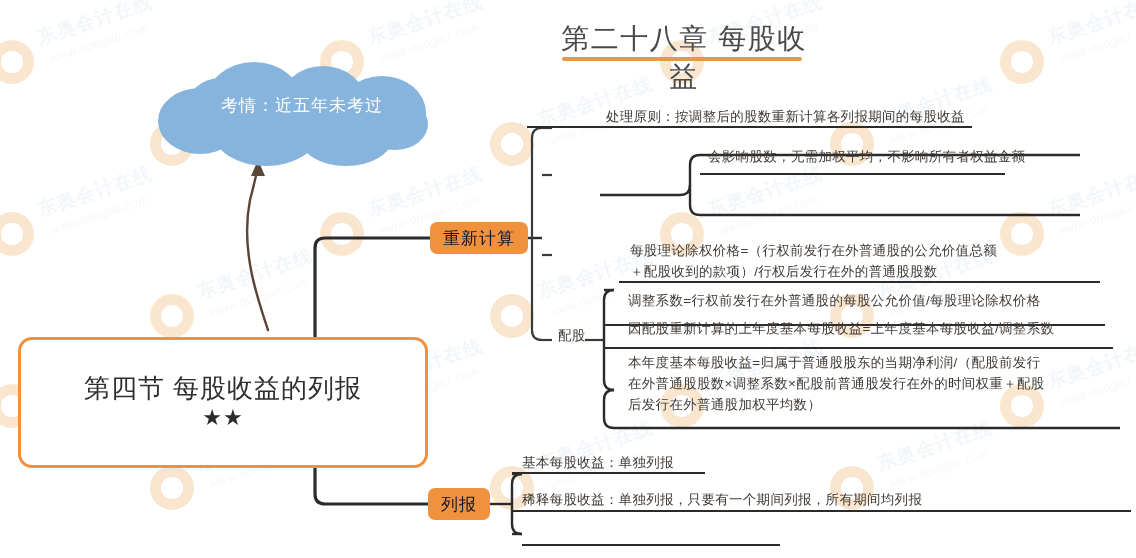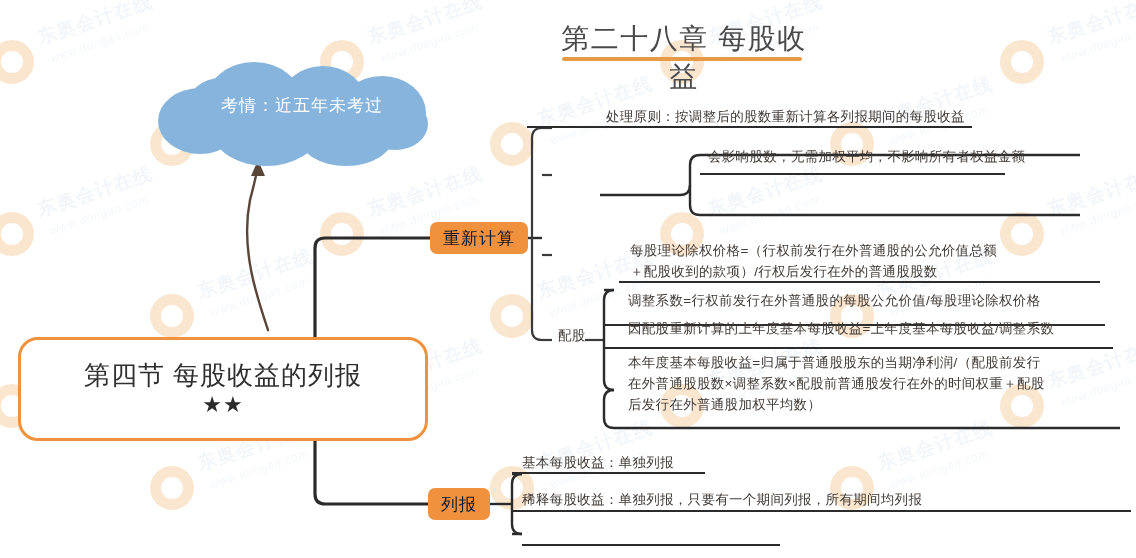--- a/index.html
+++ b/index.html
@@ -39,22 +39,22 @@
   .cloud .blob{position:absolute;background:#86b4dd;border-radius:50%;}
   .cloud .ctext{
     position:absolute;left:0;top:0;width:100%;height:100%;
     display:flex;align-items:center;justify-content:center;
     color:#ffffff;font-size:17px;letter-spacing:1px;
     z-index:4;padding-bottom:22px;box-sizing:border-box;
   }
 
   
   .root-node{
-    position:absolute;left:18px;top:337px;width:410px;height:104px;
-    border:3px solid #f0913e;border-radius:20px;background:#ffffff;
+    position:absolute;left:18px;top:337px;width:410px;height:131px;
+    border:3px solid #f0913e;border-radius:14px;background:#ffffff;
     z-index:3;box-sizing:border-box;
     display:flex;flex-direction:column;align-items:center;justify-content:center;
   }
   .root-title{font-size:26px;color:#2f2f2f;letter-spacing:1px;line-height:1.15;}
   .root-stars{font-size:22px;color:#2b2b2b;line-height:1.1;margin-top:2px;letter-spacing:1px;}
 
   
   .pill{
     position:absolute;z-index:4;background:#f0913e;border-radius:7px;
     color:#0f172a;font-size:17px;letter-spacing:1px;

